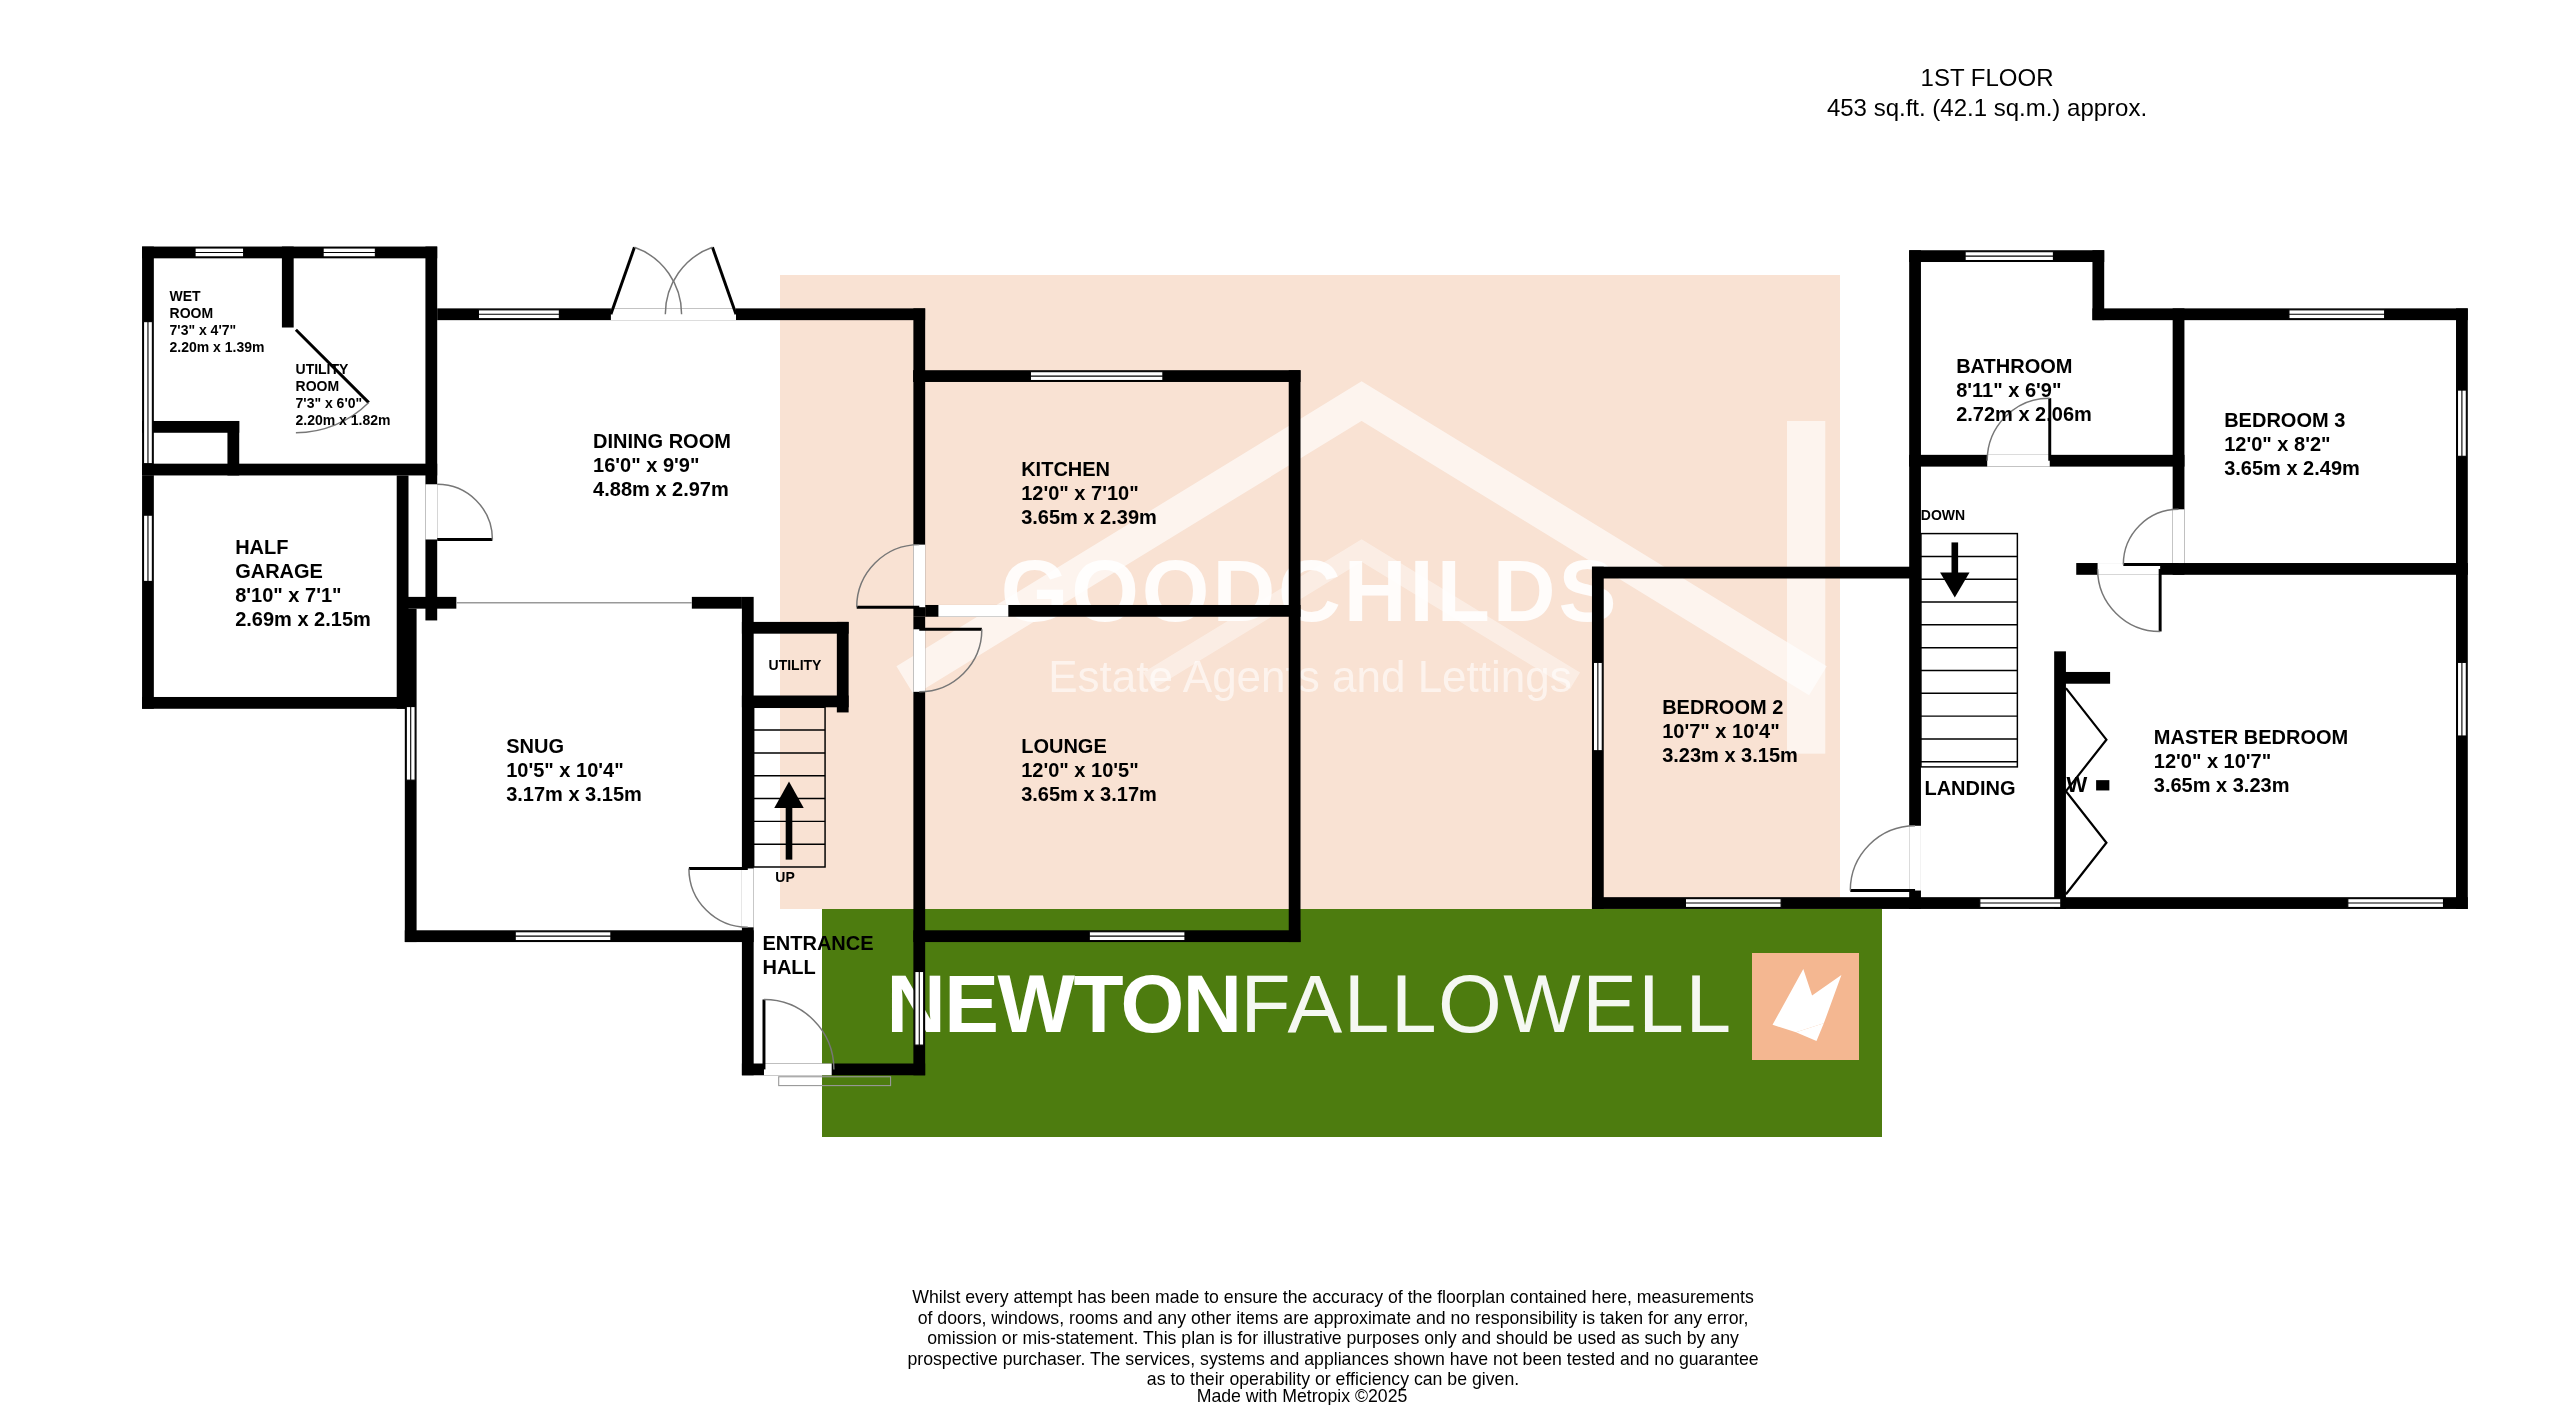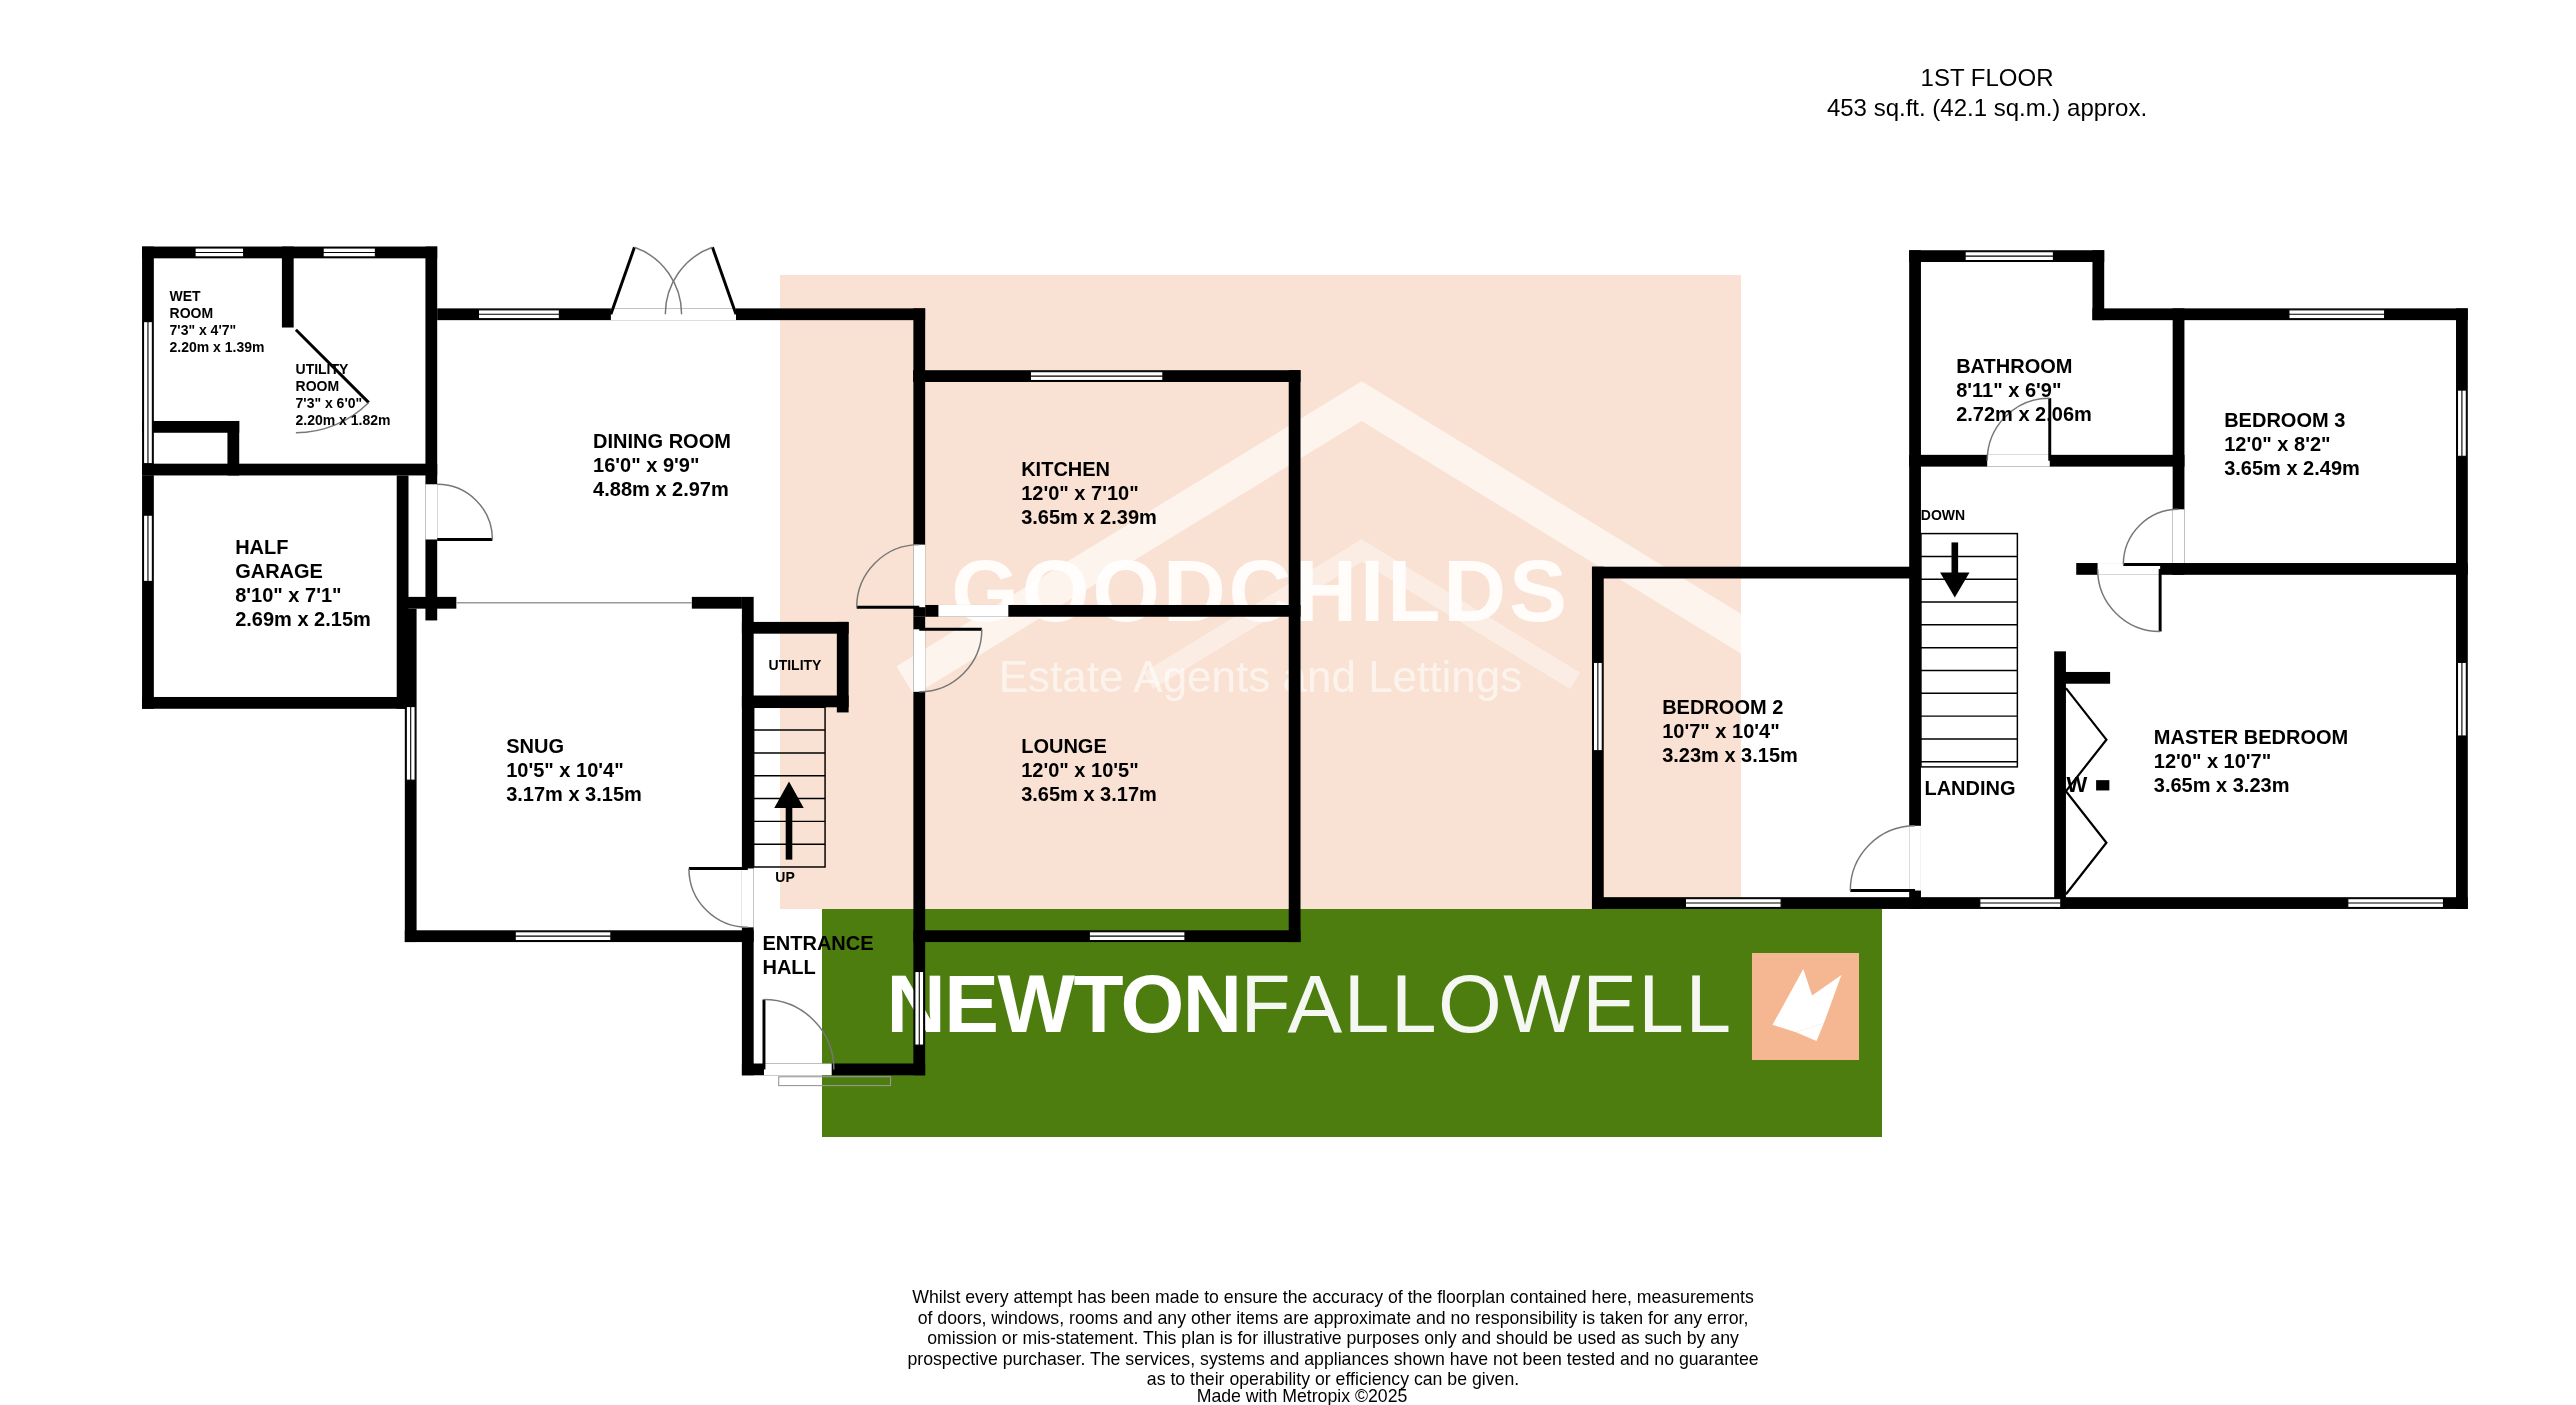--- a/index.html
+++ b/index.html
@@ -1,20 +1,20 @@
 <!DOCTYPE html>
 <html style="font-size:11.8px"><head>
 <meta charset="utf-8">
 <style>
   html,body{margin:0;padding:0;background:#fff;}
   .page{position:relative;width:2576px;height:1405px;background:#ffffff;overflow:hidden;
         font-family:"Liberation Sans", sans-serif;color:#000;}
 
   
-  .wm-peach{position:absolute;left:780px;top:275px;width:961px;height:634px;background:#f9e2d3;}
+  .wm-peach{position:absolute;left:780px;top:275px;width:1060px;height:634px;background:#f9e2d3;}
   .wm-gc-title{position:absolute;left:50%;top:266px;transform:translateX(-50%);
       font-size:87px;font-weight:bold;letter-spacing:2.9px;color:rgba(255,255,255,0.88);white-space:nowrap;}
   .wm-gc-sub{position:absolute;left:50%;top:377px;transform:translateX(-50%);
       font-size:44px;font-weight:400;color:rgba(255,255,255,0.60);white-space:nowrap;}
   .wm-gray{position:absolute;left:822px;top:909px;width:1060px;height:228px;background:#4d7c0f;}
   .wm-nf-line{position:absolute;left:46%;top:54px;transform:translateX(-50%);
       font-size:82px;line-height:82px;color:#ffffff;white-space:nowrap;}
   .nf-bold{font-weight:bold;letter-spacing:-1.5px;}
   .nf-light{font-weight:normal;letter-spacing:1.5px;opacity:0.95;}
   .wm-nf-tag{position:absolute;left:50%;top:146px;transform:translateX(-50%);

